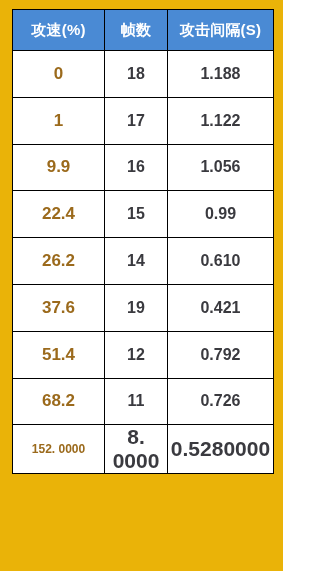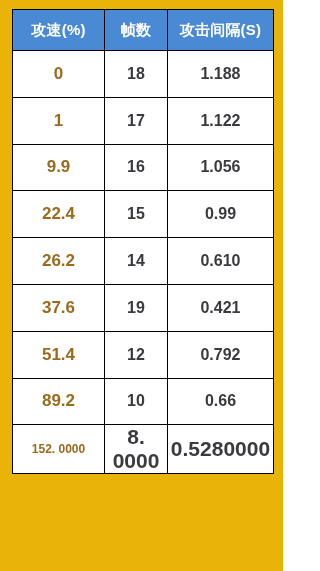--- a/index.html
+++ b/index.html
@@ -122,23 +122,23 @@
           <td class="speed-cell">37.6</td>
           <td>19</td>
           <td>0.421</td>
         </tr>
         <tr>
           <td class="speed-cell">51.4</td>
           <td>12</td>
           <td>0.792</td>
         </tr>
         <tr>
-          <td class="speed-cell">89.2</td>
-          <td>10</td>
-          <td>0.66</td>
+          <td class="speed-cell">68.2</td>
+          <td>11</td>
+          <td>0.726</td>
         </tr>
         <tr>
           <td class="speed-cell">152. 0000</td>
           <td>8. 0000</td>
           <td>0.5280000</td>
         </tr>
       </tbody>
   </table>
 
 </div>

